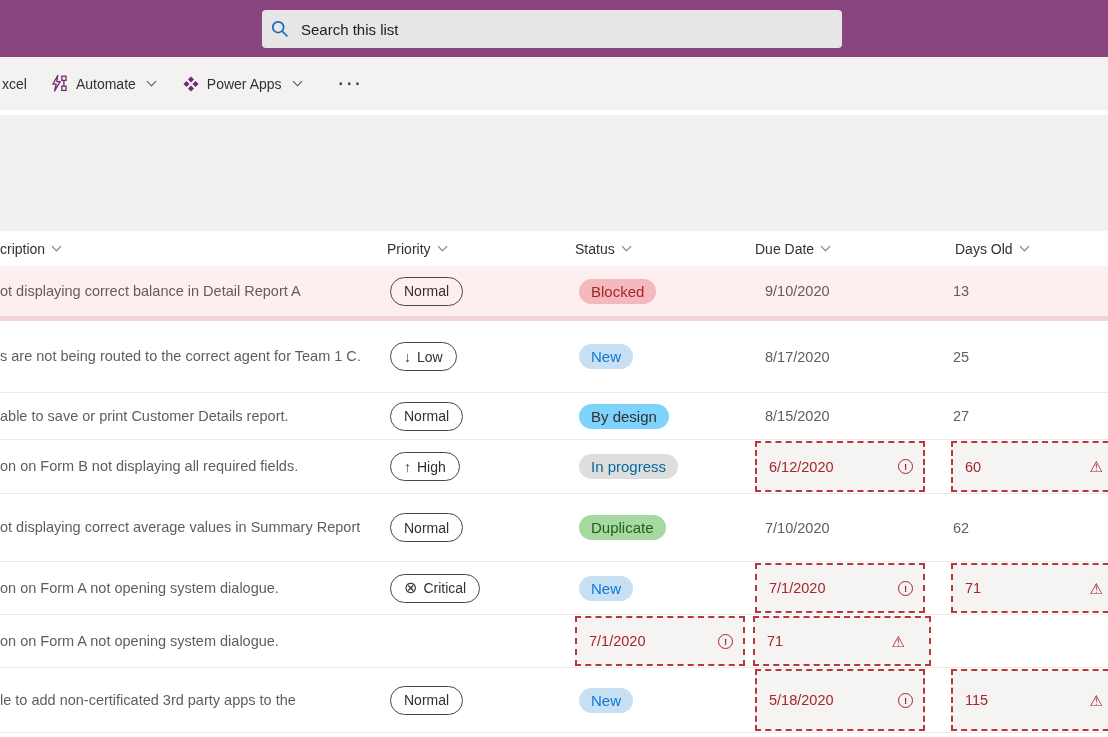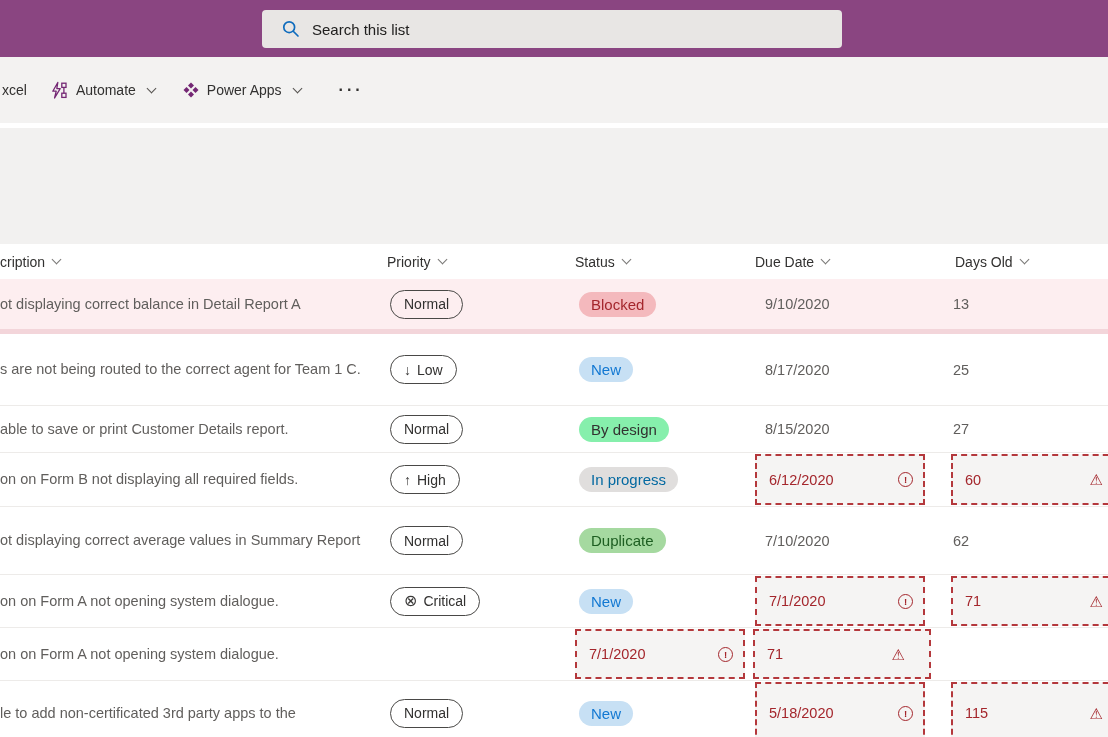--- a/index.html
+++ b/index.html
@@ -6,26 +6,26 @@
   body{
     width:1108px;height:737px;overflow:hidden;background:#ffffff;
     font-family:"Liberation Sans",sans-serif;
     -webkit-font-smoothing:antialiased;
   }
   
   .topbar{position:relative;height:57px;background:#8a4581;}
   .searchbox{
     position:absolute;left:262px;top:10px;width:580px;height:38px;
     background:#e8e6e4;border-radius:4px;box-sizing:border-box;
-    display:flex;align-items:center;padding-left:20px;gap:12px;cursor:text;
+    display:flex;align-items:center;padding-left:9px;gap:12px;cursor:text;
   }
   .searchbox .stext{font-size:15px;color:#21201f;}
   
   .toolbar{
-    height:66px;background:#f3f2f1;display:flex;align-items:center;
+    height:53px;background:#f3f2f1;display:flex;align-items:center;
     padding-left:2px;font-size:14px;color:#323130;
   }
   .tb-item{display:inline-flex;align-items:center;cursor:pointer;}
   .tb-group{display:inline-flex;align-items:center;gap:8px;cursor:pointer;}
   .tb-excel{margin-right:22px;}
   .tb-automate{margin-right:28px;}
   .tb-powerapps{margin-right:38px;}
   .tb-more{font-size:16px;letter-spacing:3px;color:#323130;font-weight:bold;}
   .chev{
     width:7px;height:7px;display:inline-block;box-sizing:border-box;
@@ -193,21 +193,21 @@
       <div class="row" style="height: 47px;">
         <div class="cell c-desc">
        <span>able to save or print Customer Details report.</span>
      </div>
      <div class="cell c-pri">
           <span class="pill">
             <span>Normal</span>
           </span>
         </div>
      <div class="cell c-status">
-       <span class="badge" style="background:#86efac;color:#323130">By design</span>
+       <span class="badge" style="background:#7dd3fc;color:#323130">By design</span>
      </div>
      <div class="cell c-due">
           <span class="plain">8/15/2020</span>
         </div>
      <div class="cell c-days">
           <span class="plain">27</span>
         </div>
       </div>
       <div class="row" style="height: 54px;">
         <div class="cell c-desc">

